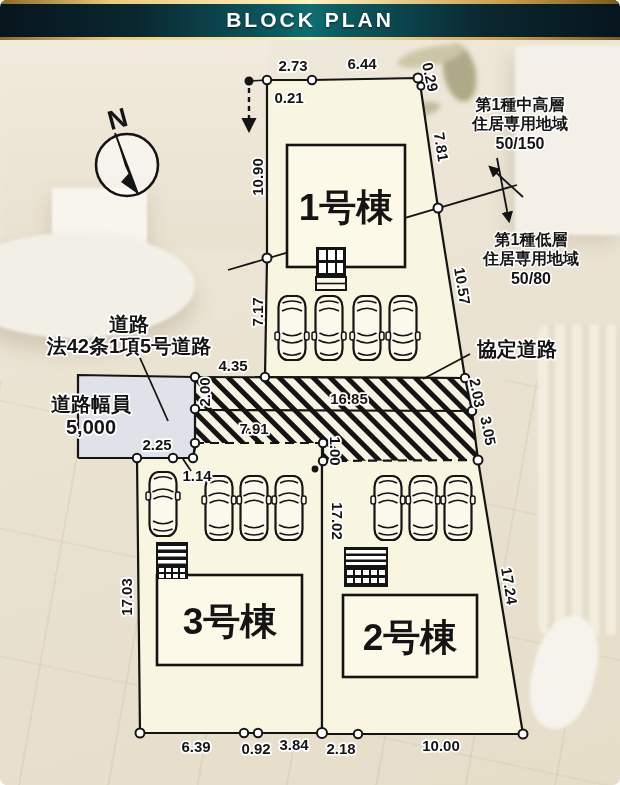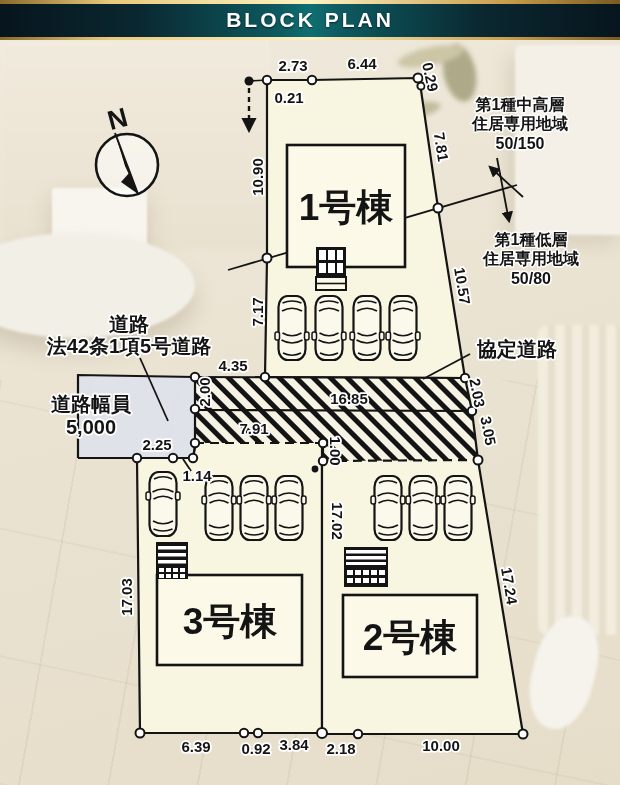--- a/index.html
+++ b/index.html
@@ -1,19 +1,20 @@
 <!DOCTYPE html>
 <html><head>
 <meta charset="utf-8">
 <style>
   html,body{margin:0;padding:0;}
   .stage{
     position:relative;width:620px;height:785px;overflow:hidden;
     font-family:"Liberation Sans","DejaVu Sans",sans-serif;
     background:linear-gradient(165deg,#f0eadd 0%,#eae3d2 45%,#e6ddc9 100%);
+    border-radius:7px;
   }
   
   .ph{position:absolute;pointer-events:none;}
   .ph-wall{left:0;top:40px;width:270px;height:210px;
     background:linear-gradient(180deg,#f1ebdd,#e9e1d0);filter:blur(2px);}
   .ph-cabinet{left:52px;top:188px;width:95px;height:78px;background:#f7f5ee;
     border-radius:3px;box-shadow:0 10px 22px rgba(150,130,100,.28);filter:blur(1px);}
   .ph-table{left:-45px;top:233px;width:240px;height:105px;background:#f2efe7;
     border-radius:50%;box-shadow:0 14px 20px rgba(140,120,90,.25);filter:blur(1.5px);}
   .ph-plant{left:340px;top:18px;width:170px;height:120px;filter:blur(2.5px);

